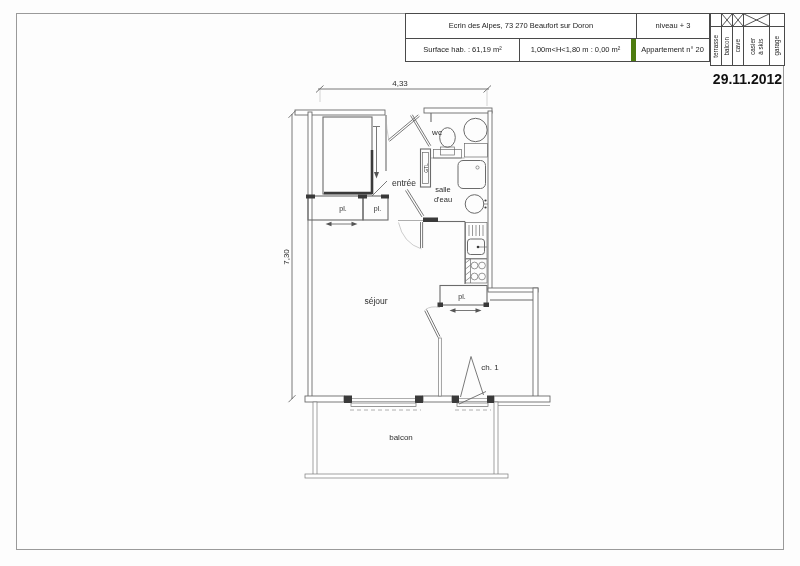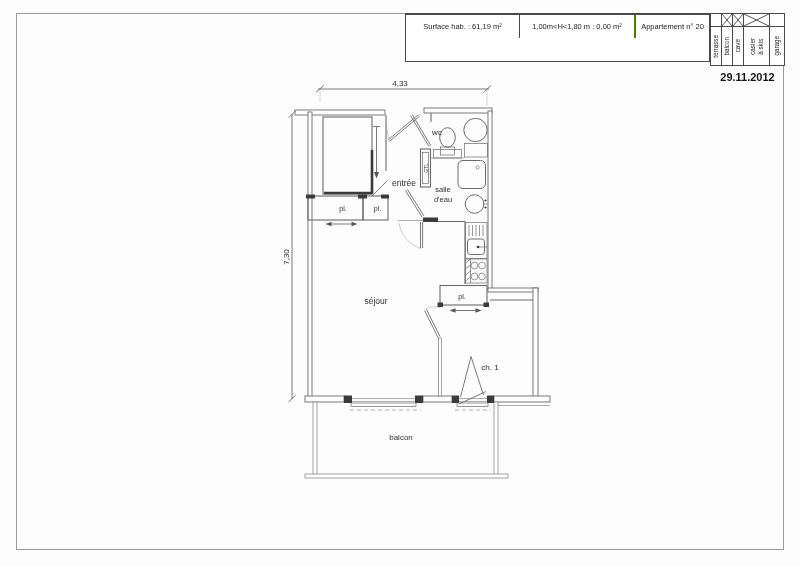--- a/index.html
+++ b/index.html
@@ -11,36 +11,36 @@
   
   .tb-main{position:absolute;left:405px;top:13px;width:305px;height:49px;border:1px solid #4a4a4a;
            box-sizing:border-box;background:#fff;font-size:7.5px;color:#1d1d1d;}
   .tb-row{display:flex;height:50%;box-sizing:border-box;}
   .tb-row.r2{border-top:1px solid #4a4a4a;}
   .tb-cell{display:flex;align-items:center;justify-content:center;box-sizing:border-box;
            white-space:nowrap;overflow:hidden;}
   .c1{width:231px;border-right:1px solid #4a4a4a;}
   .c2{flex:1;}
   .c3{width:114px;border-right:1px solid #4a4a4a;}
-  .c4{width:116px;border-right:2px solid #4d7c0f;}
+  .c4{width:116px;border-right:5px solid #4d7c0f;}
   .c5{flex:1;}
 
   .tb-annex{position:absolute;left:710px;top:13px;width:75px;height:53px;border:1px solid #4a4a4a;
             box-sizing:border-box;background:#fff;display:flex;}
   .annex-col{box-sizing:border-box;border-right:1px solid #4a4a4a;display:flex;flex-direction:column;}
   .annex-col:last-child{border-right:none;}
   .ac1{width:11px;}.ac2{width:11px;}.ac3{width:11px;}.ac4{width:26px;}.ac5{flex:1;}
   .check{height:13px;border-bottom:1px solid #4a4a4a;box-sizing:border-box;}
   .check svg{display:block;width:100%;height:100%;}
   .vlabel{flex:1;display:flex;align-items:center;justify-content:center;overflow:hidden;}
   .vwrap{writing-mode:vertical-rl;transform:rotate(180deg);font-size:6.3px;line-height:1.2;
          color:#1d1d1d;white-space:nowrap;}
   .vwrap span{display:block;}
   .tb-date{position:absolute;left:710px;top:71px;width:75px;text-align:center;
-           font-size:11px;font-weight:bold;color:#111;}
+           font-size:14px;font-weight:bold;color:#111;}
 
   
   .w   {fill:#ffffff;stroke:#6b6b6b;stroke-width:0.9;}
   .wt  {fill:#ffffff;stroke:#7a7a7a;stroke-width:0.7;}
   .l1  {stroke:#6b6b6b;stroke-width:1.1;fill:none;}
   .l0  {stroke:#8a8a8a;stroke-width:0.7;fill:none;}
   .leaf{stroke:#6b6b6b;stroke-width:0.9;fill:none;}
   .arc {stroke:#ababab;stroke-width:0.6;fill:none;}
   .dk  {fill:#3a3a3a;stroke:none;}
   .fx  {stroke:#6b6b6b;stroke-width:1;fill:none;}
@@ -234,20 +234,24 @@
       <text class="rt" x="490" y="370" font-size="8" text-anchor="middle">ch. 1</text>
       <text class="rt" x="401" y="440" font-size="8" text-anchor="middle">balcon</text>
       <text class="rt" x="343" y="211" font-size="7" text-anchor="middle">pl.</text>
       <text class="rt" x="377.5" y="211" font-size="7" text-anchor="middle">pl.</text>
       <text class="rt" x="462" y="298.5" font-size="7" text-anchor="middle">pl.</text>
       <text class="rt" font-size="5" text-anchor="middle" transform="translate(427.5,168) rotate(-90)">GTL</text>
     </g>
   </svg>
 
   <div class="tb-main">
+    <div class="tb-row">
+      <div class="tb-cell c1">Ecrin des Alpes, 73 270 Beaufort sur Doron</div>
+      <div class="tb-cell c2">niveau + 3</div>
+    </div>
     <div class="tb-row r2">
       <div class="tb-cell c3">Surface hab. :  61,19 m²</div>
       <div class="tb-cell c4">1,00m&lt;H&lt;1,80 m : 0,00 m²</div>
       <div class="tb-cell c5">Appartement n° 20</div>
     </div>
   </div>
 
   <div class="tb-annex">
     <div class="annex-col ac1">
       <div class="check">

